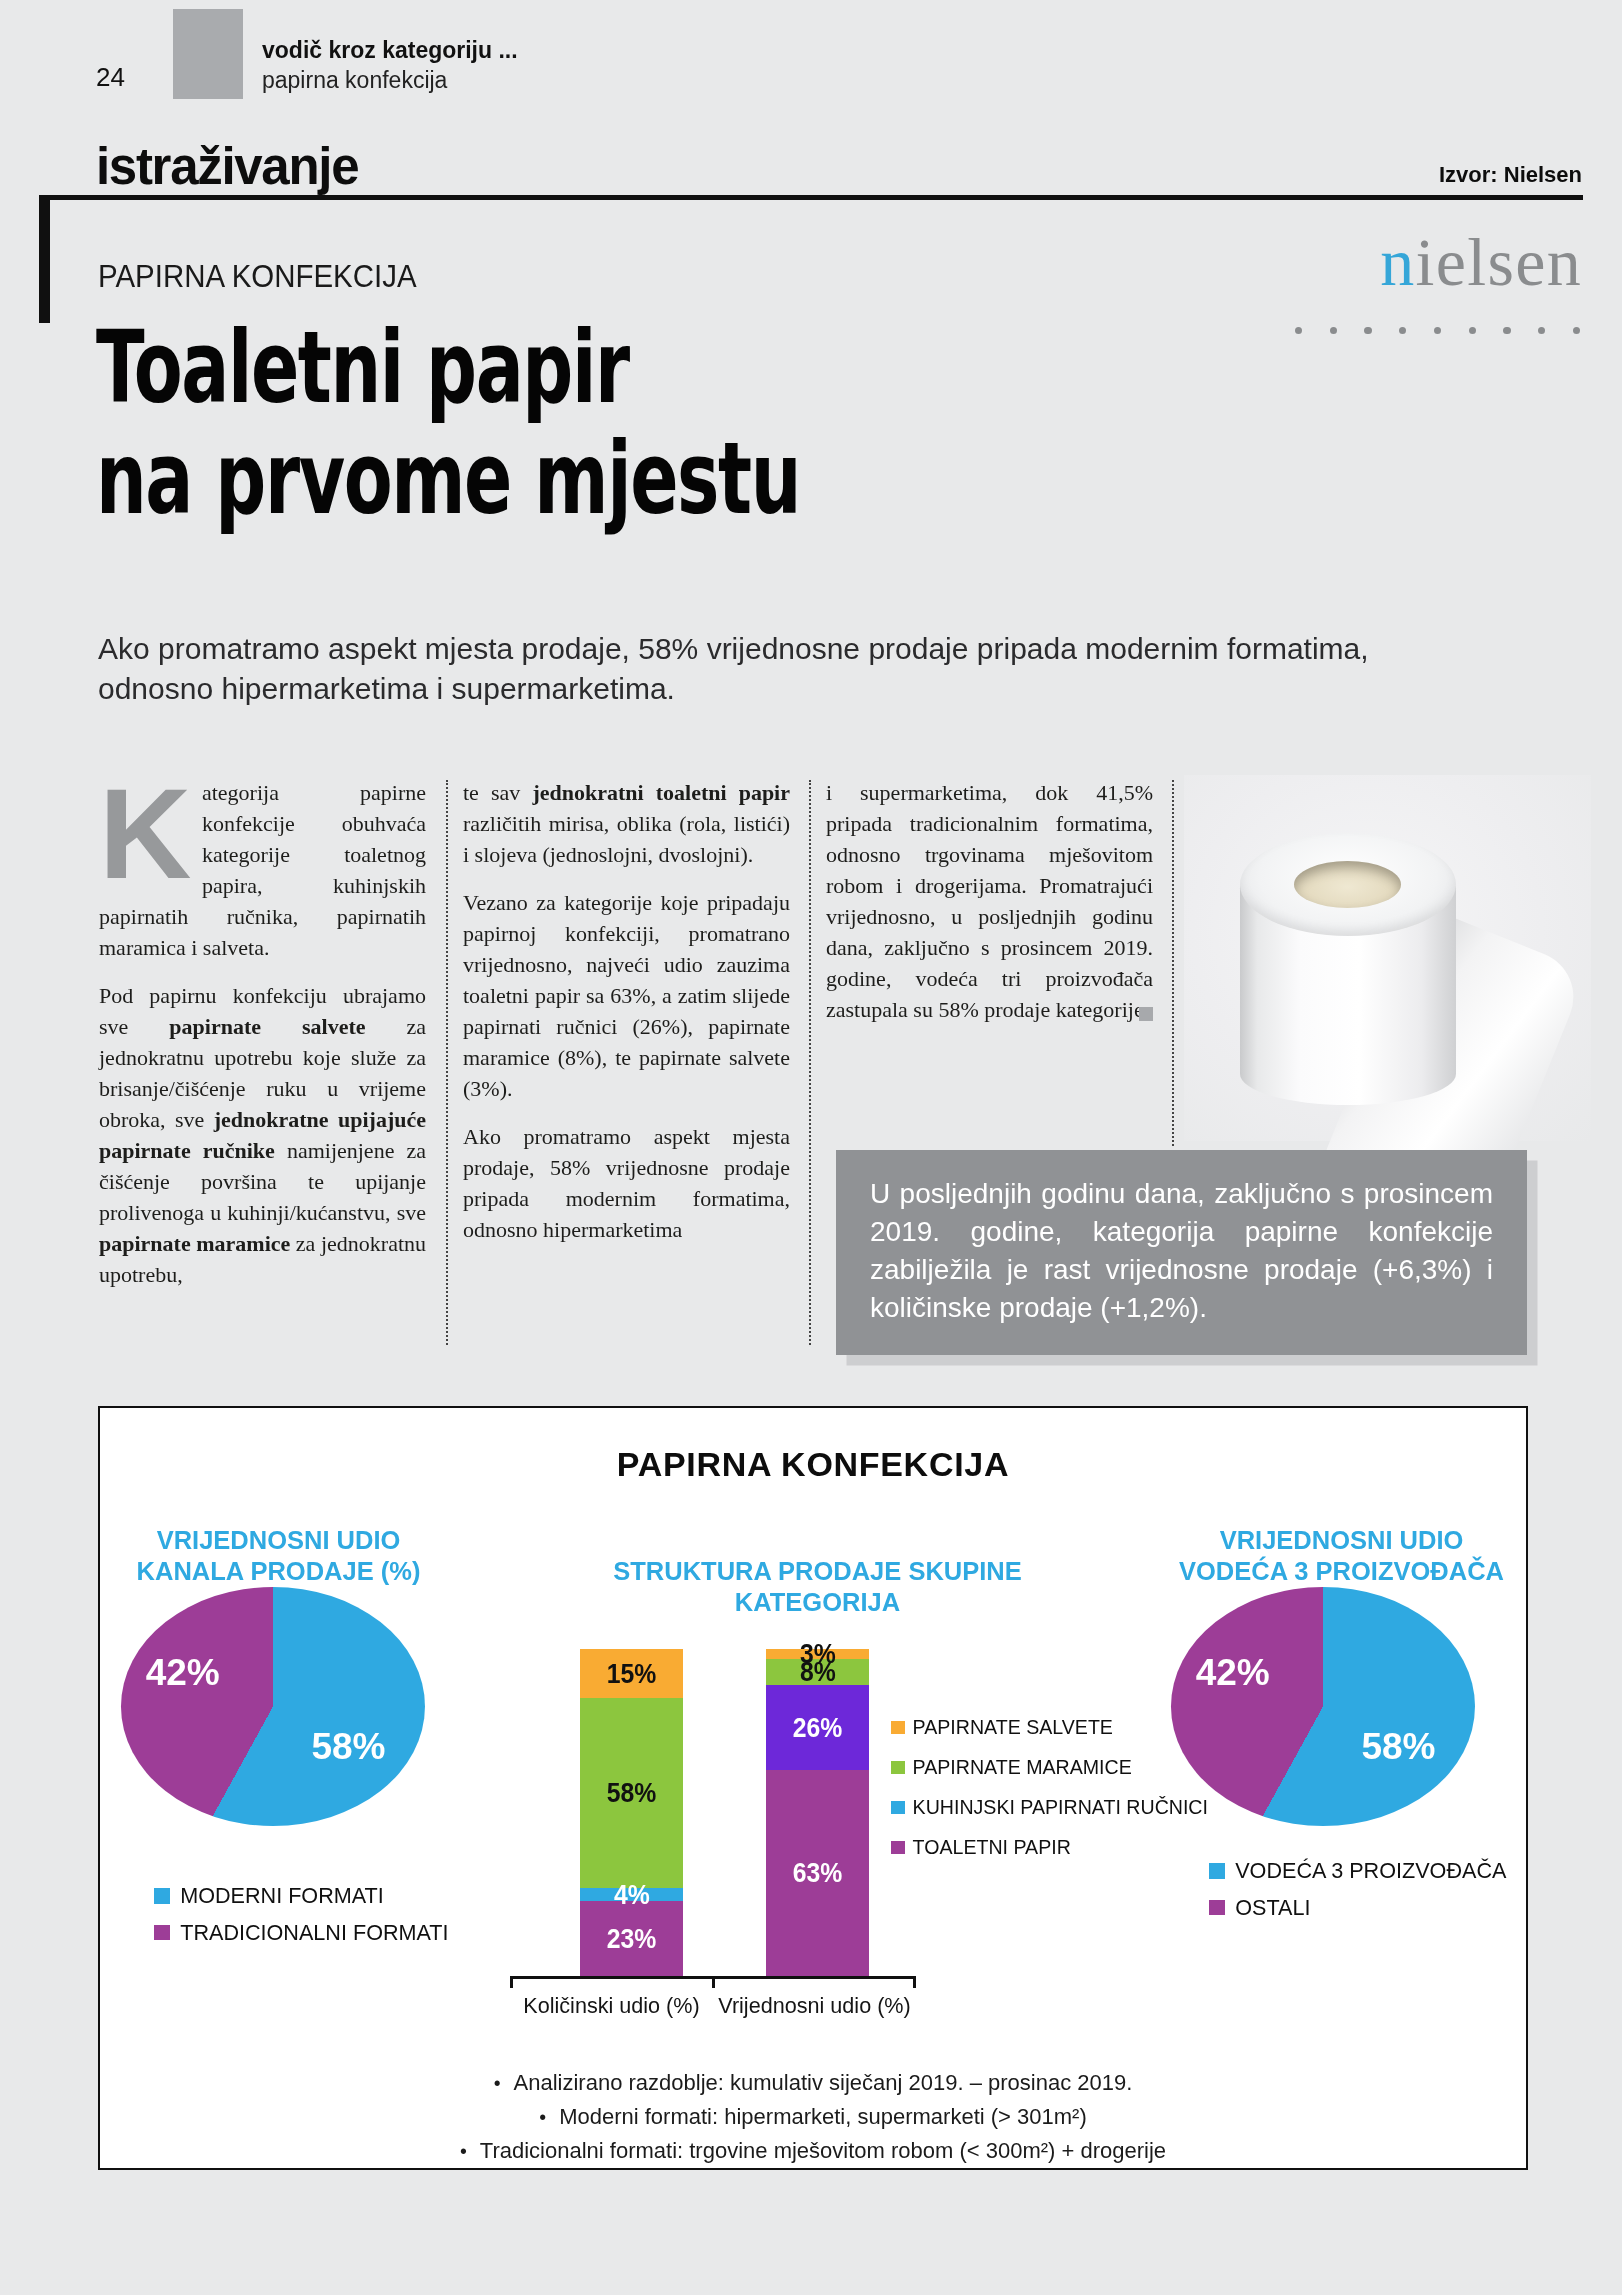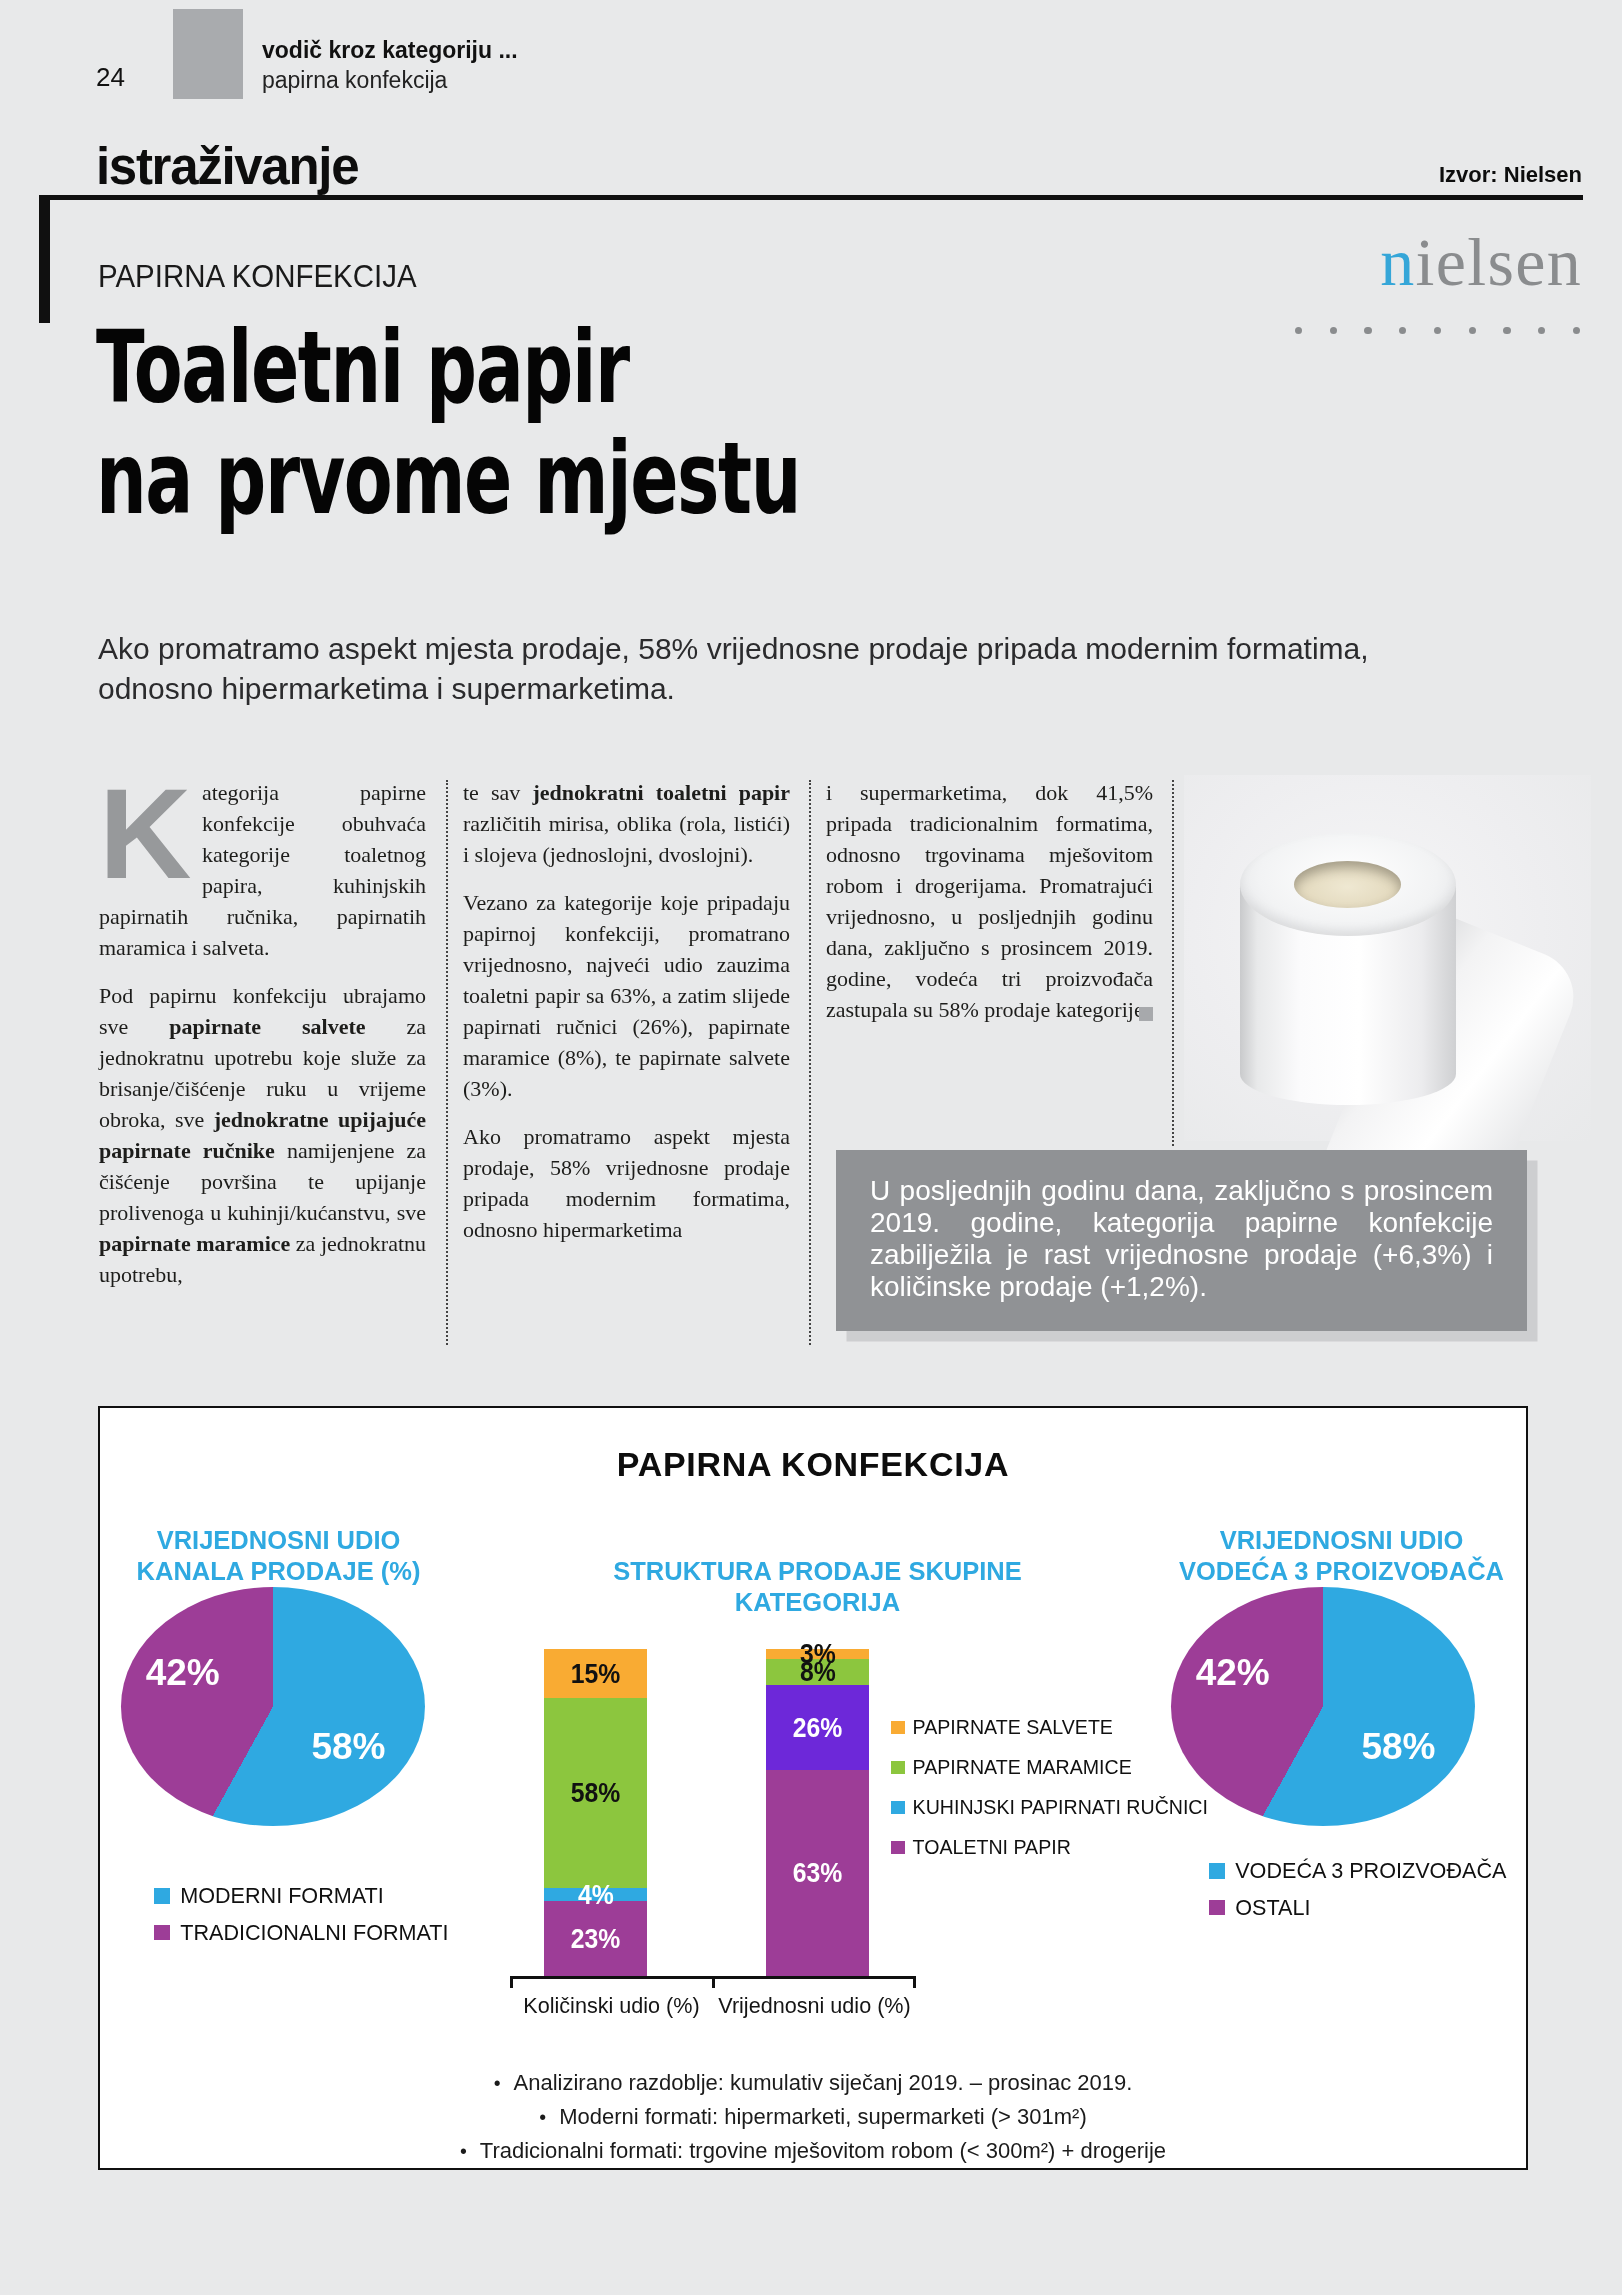--- a/index.html
+++ b/index.html
@@ -53,21 +53,21 @@
   .roll-hole{position:absolute;left:110px;top:86px;width:107px;height:47px;border-radius:50%;
          background:radial-gradient(ellipse at 50% 55%, #efe8d2 0%, #e2d8bc 70%, #cfc4a4 100%);
          box-shadow:inset 0 6.5px 11.8px rgba(0,0,0,.28);}
   .roll-sheet{position:absolute;left:241px;top:131px;width:175px;height:281px;transform:rotate(22deg);transform-origin:top left;
          background:linear-gradient(105deg,#d4d5d7 0%,#f3f3f4 28%,#ffffff 60%,#e1e2e4 100%);
          border-radius:15.7px 46px 29px 19.6px;}
 
   
   .callout{position:absolute;left:836px;top:1150px;width:691px;background:#909295;
            box-shadow:10.5px 10.5px 0 #cdced0;padding:25px 34px 27.5px 34px;box-sizing:border-box;}
-  .callout-text{color:#ffffff;font-size:28px;line-height:32px;text-align:justify;font-weight:400;}
+  .callout-text{color:#ffffff;font-size:28px;line-height:38px;text-align:justify;font-weight:400;}
 
   
   .chart-panel{position:absolute;left:98px;top:1406px;width:1430px;height:764px;background:#ffffff;
                border:2.6px solid #101010;box-sizing:border-box;}
   .panel-title{position:absolute;left:98px;top:1445px;width:1430px;text-align:center;
                font-size:34px;font-weight:bold;color:#0d0d0d;letter-spacing:0.7px;}
   .chart-subtitle{position:absolute;text-align:center;color:#2fa9e1;font-weight:bold;font-size:25.5px;line-height:31px;}
   .sub-left{left:69px;top:1525px;width:419px;}
   .sub-mid{left:569px;top:1556px;width:497px;}
   .sub-right{left:1132px;top:1525px;width:419px;}
@@ -75,21 +75,21 @@
   
   .pie{position:absolute;width:304px;height:239px;border-radius:50%;}
   .pie-left{left:121px;top:1587px;}
   .pie-right{left:1171px;top:1587px;}
   .pie-val{position:absolute;width:105px;text-align:center;font-size:37px;font-weight:bold;color:#fff;}
   .pie-val-1{left:9.2px;top:65px;}
   .pie-val-2{left:175px;top:139px;}
 
   
   .bar{position:absolute;top:1649px;width:103px;height:327px;display:flex;flex-direction:column;}
-  .bar-0{left:544px;text-align:center;} .bar-1{left:766px;}
+  .bar-0{left:580px;text-align:center;} .bar-1{left:766px;}
   .bar-seg{display:flex;align-items:center;justify-content:center;overflow:visible;}
   .bar-label{position:relative;z-index:2;font-size:27.5px;font-weight:bold;line-height:1;display:inline-block;transform:scaleX(.9);}
   .axis{position:absolute;left:510px;top:1976px;width:406px;height:2.6px;background:#101010;}
   .axis .tick{position:absolute;top:0;width:2.6px;height:11.8px;background:#101010;}
   .tick-l{left:0;} .tick-m{left:202px;} .tick-r{right:0;}
   .cat-label{position:absolute;top:1993px;width:203px;text-align:center;font-size:21.6px;color:#151515;}
   .cat-0{left:510px;} .cat-1{left:713px;}
 
   
   .legend{position:absolute;}

